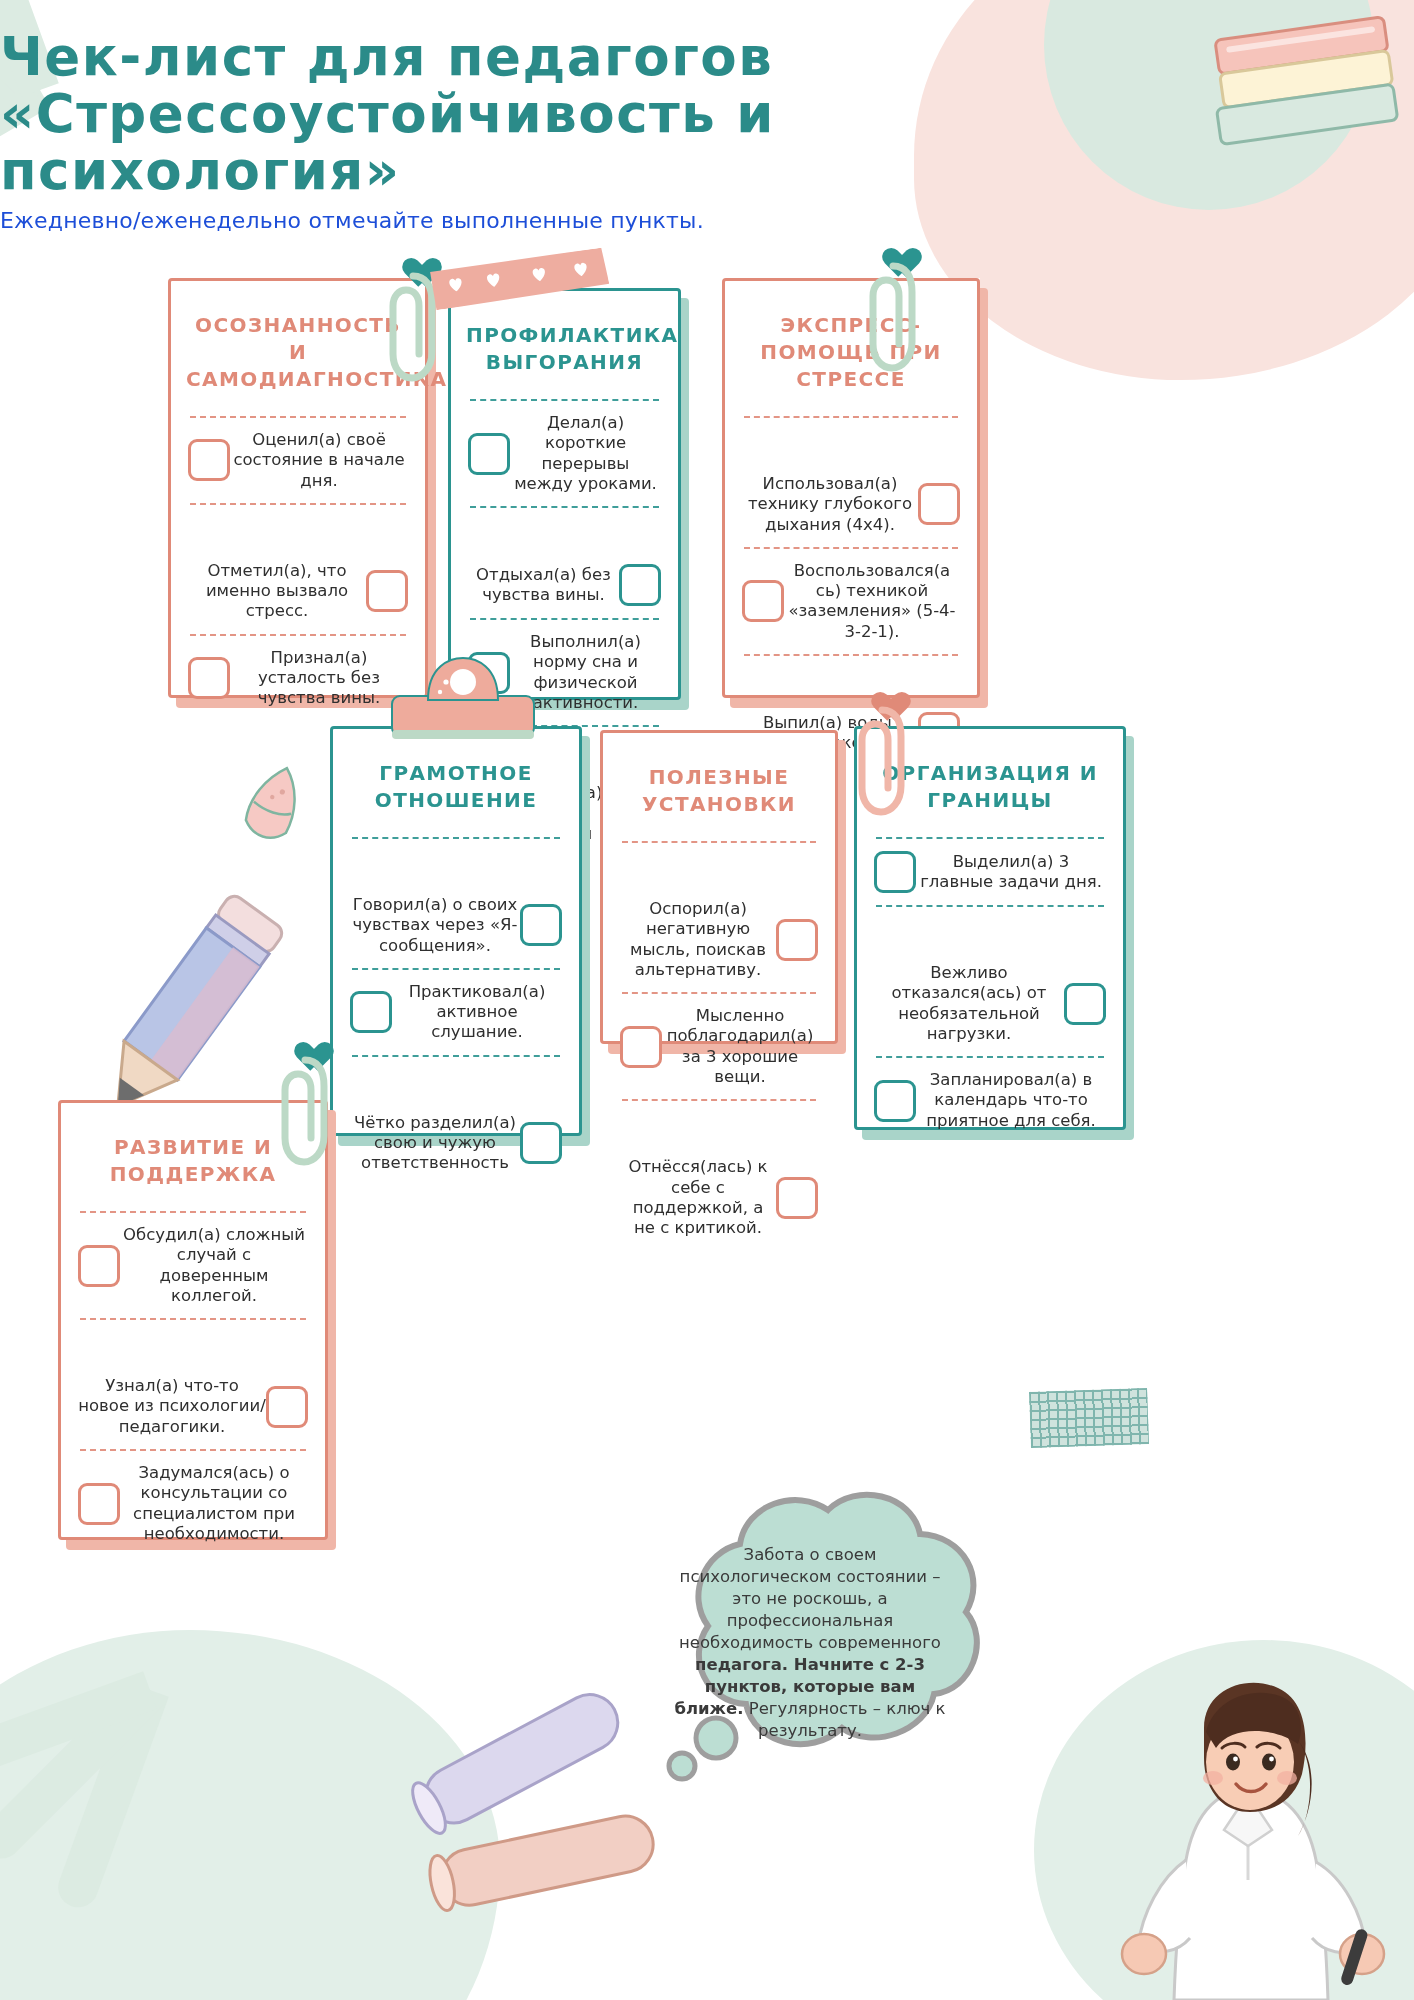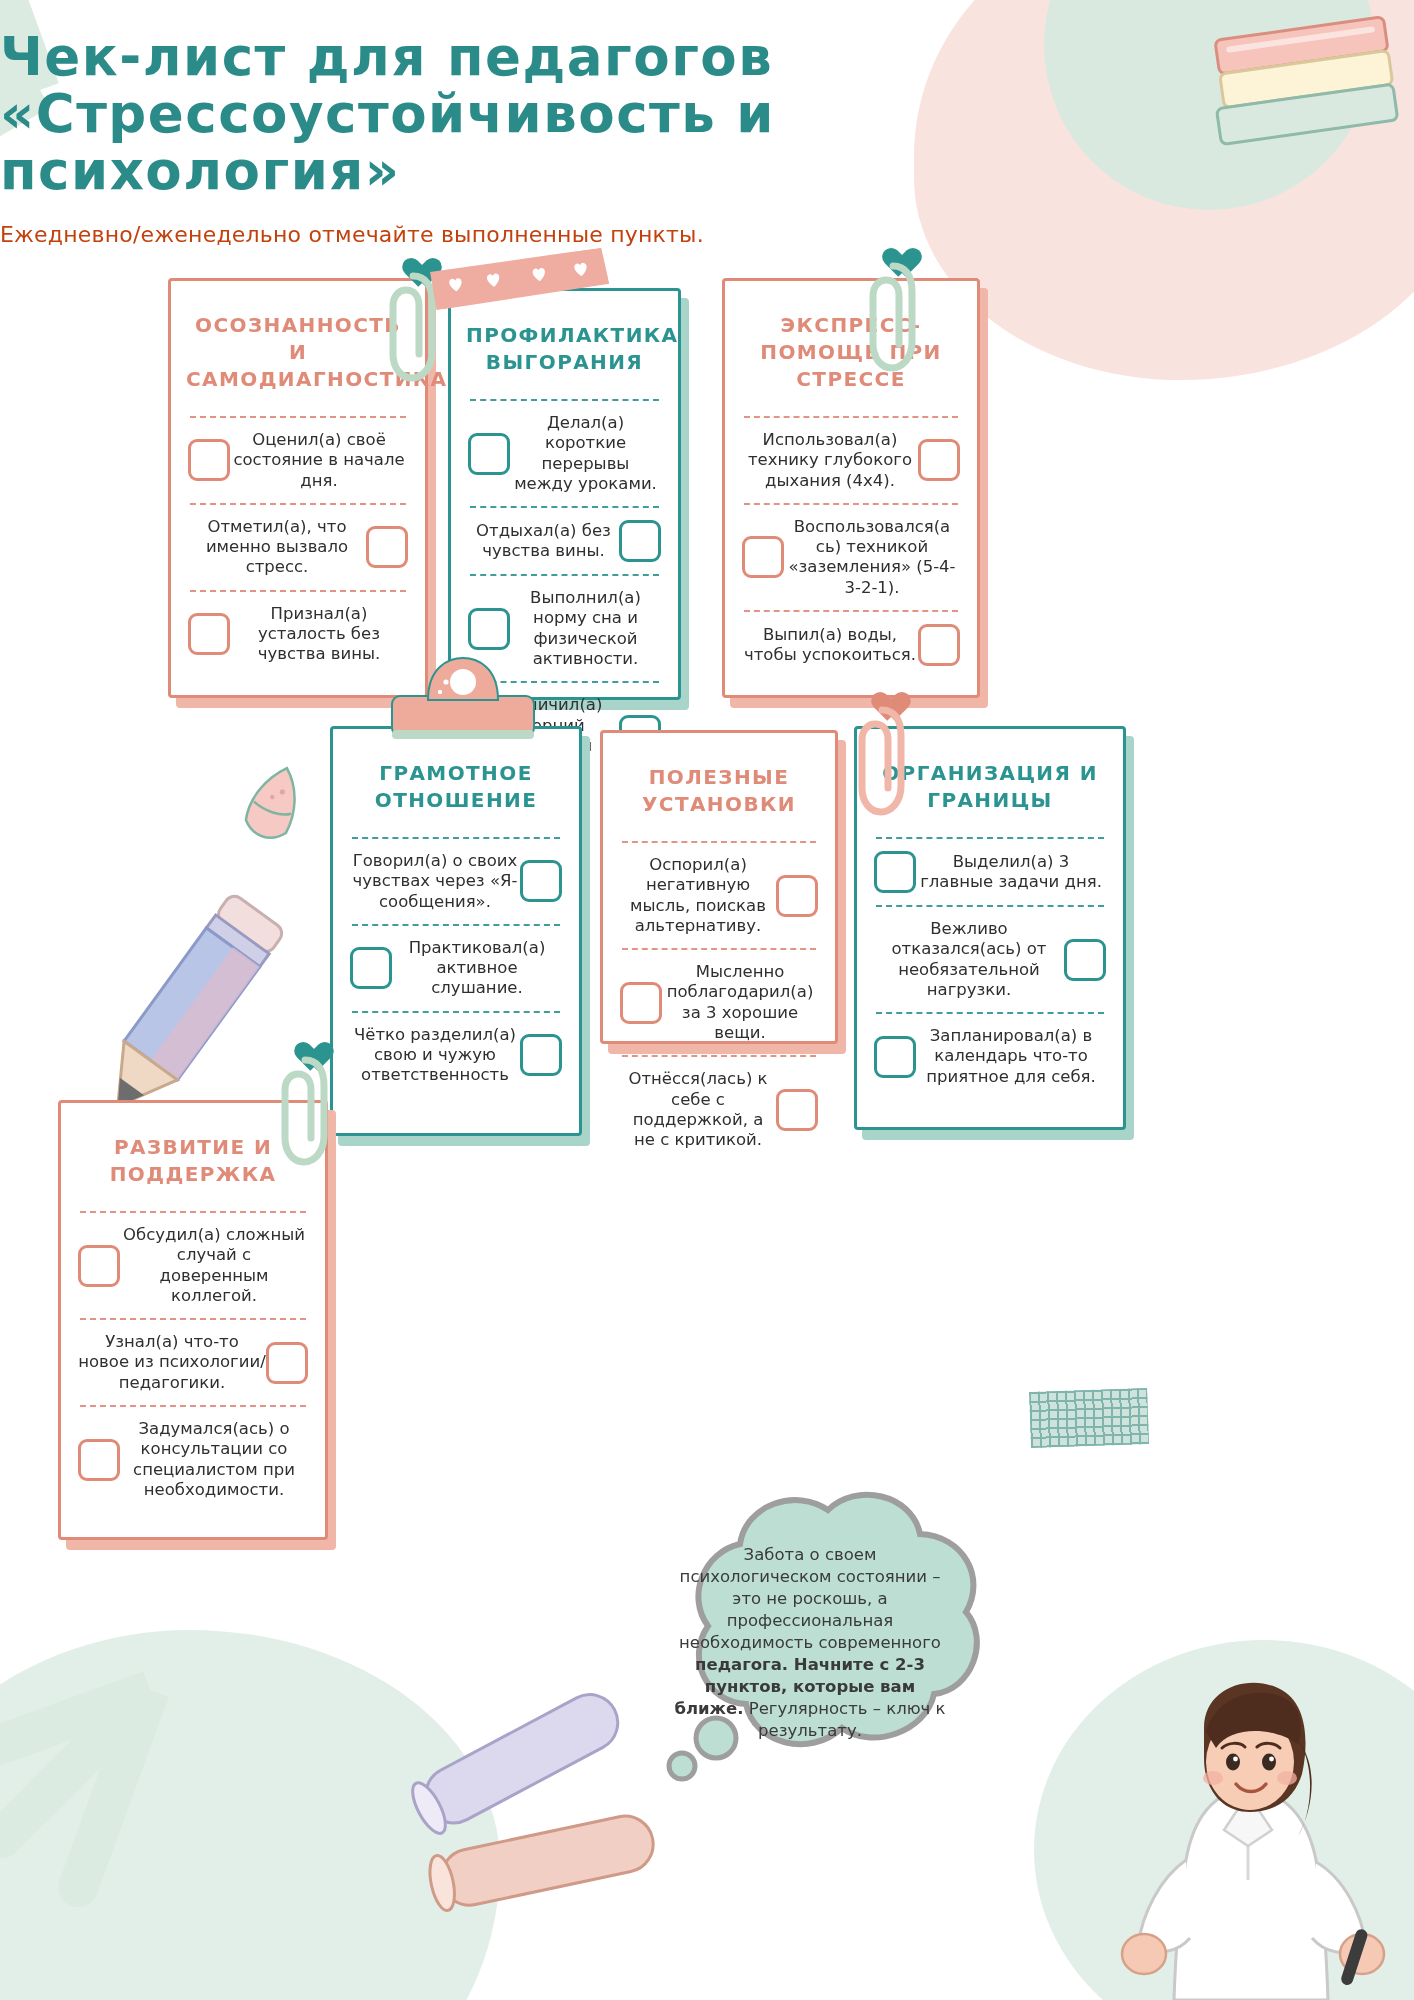--- a/index.html
+++ b/index.html
@@ -49,23 +49,23 @@
   .header { position: relative; z-index: 5; padding-top: 28px; text-align: left; }
   .title {
     font-family: "DejaVu Sans", sans-serif;
     color: #2b8b89;
     font-weight: bold;
     font-size: 53px;
     line-height: 1.08;
     letter-spacing: 1.5px;
   }
   .subtitle {
-    margin-top: 22px;
+    margin-top: 8px;
     font-size: 22px;
-    color: #c2410c;
+    color: #1d4ed8;
     letter-spacing: .2px;
   }
 
   
   .card {
     position: absolute;
     background: #ffffff;
     z-index: 6;
   }
   .card-inner {
@@ -102,21 +102,21 @@
   .sep {
     border-top: 2.5px dashed var(--c);
     margin: 9px 4px;
     opacity: .9;
   }
   .item {
     display: flex;
     align-items: center;
     padding: 3px 2px;
   }
-  .item.right { flex-direction: row-reverse; }
+  .item.right { flex-direction: row-reverse; margin-top: 44px; }
   .chk {
     flex: 0 0 auto;
     width: 42px; height: 42px;
     border: 3.5px solid var(--c);
     border-radius: 9px;
     background: #fff;
   }
   .item p {
     flex: 1 1 auto;
     font-size: 16.5px;

